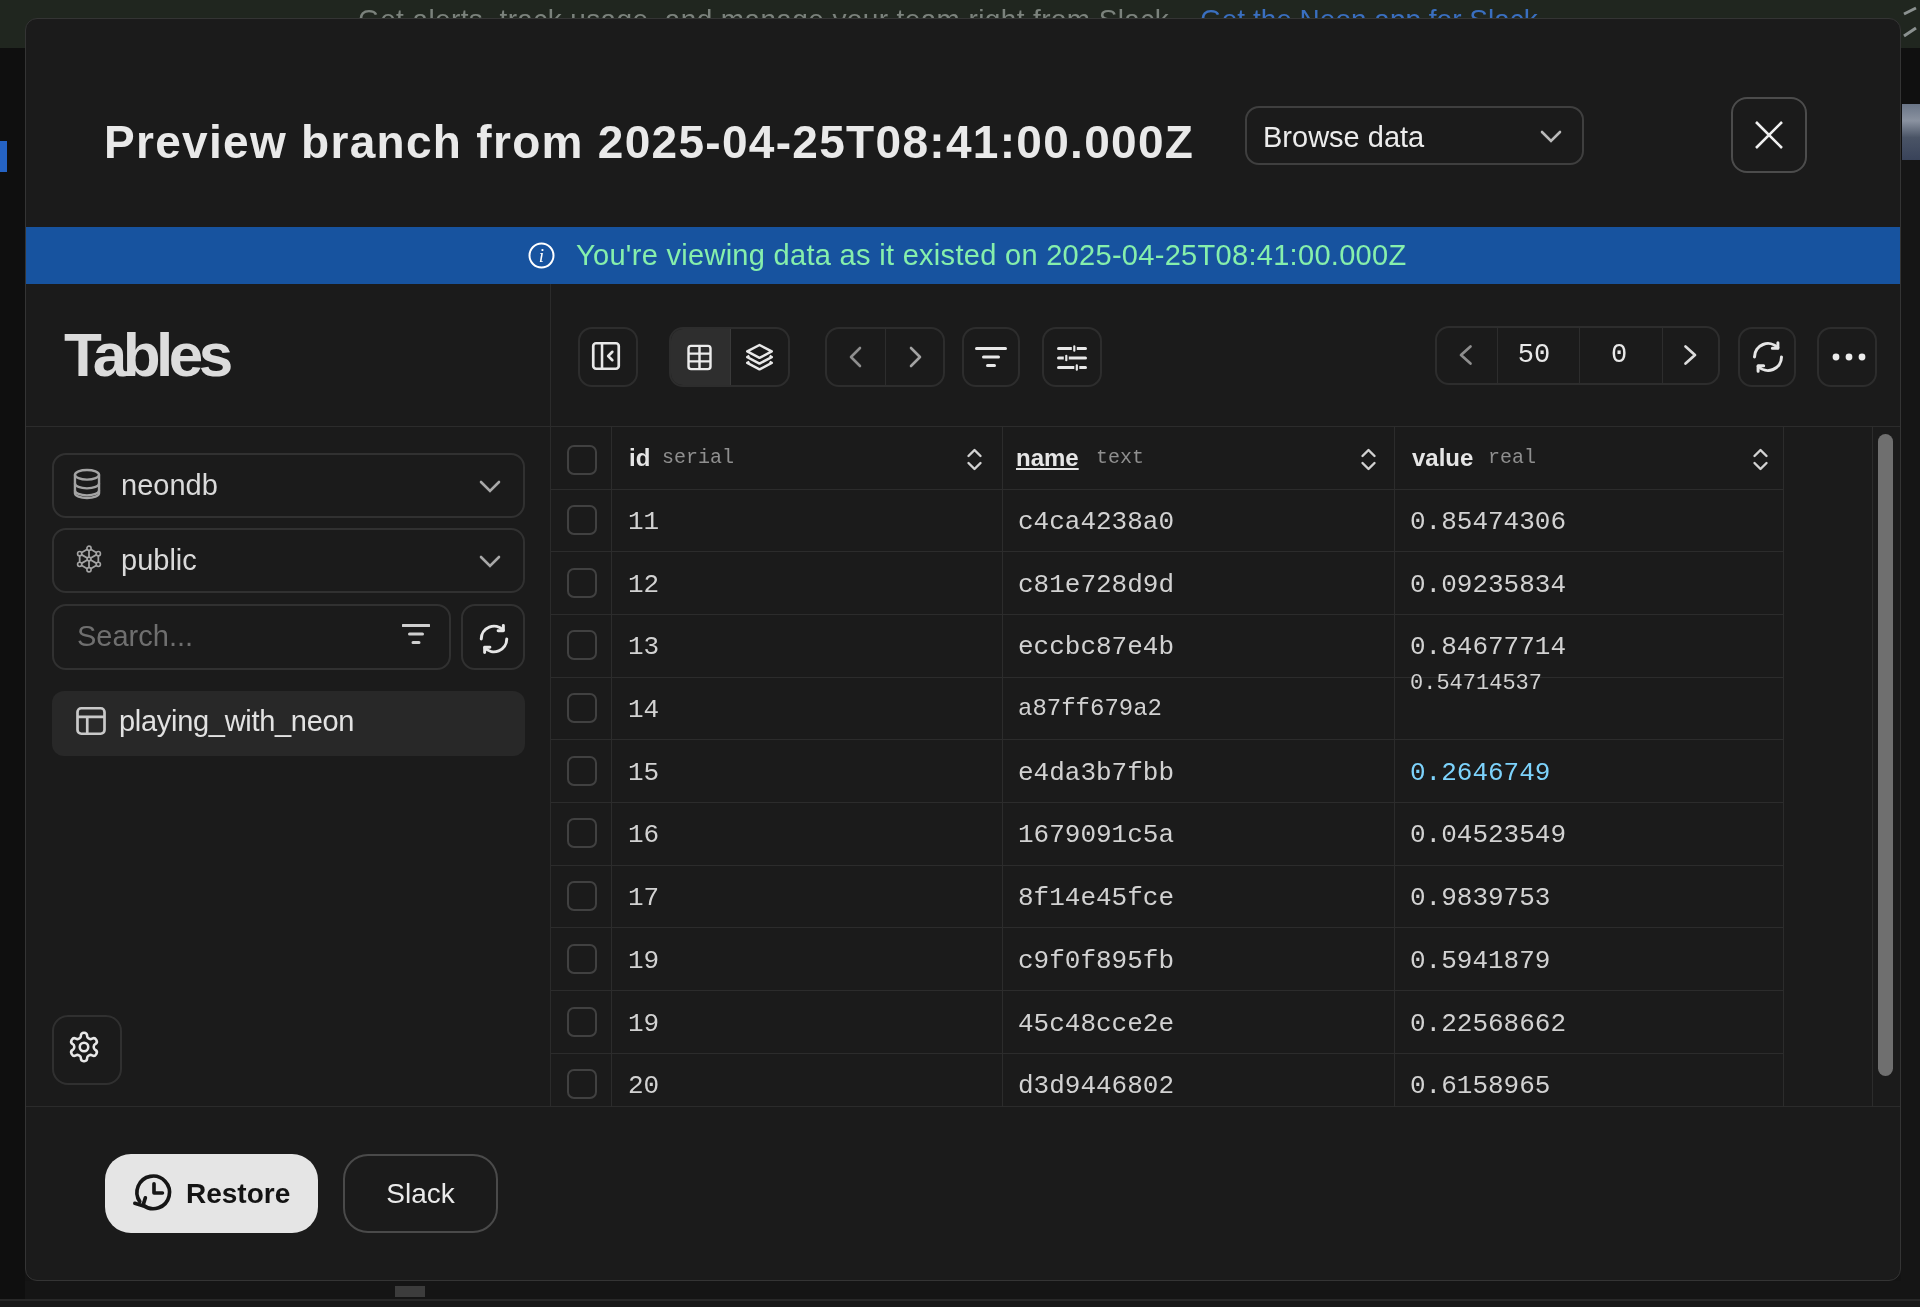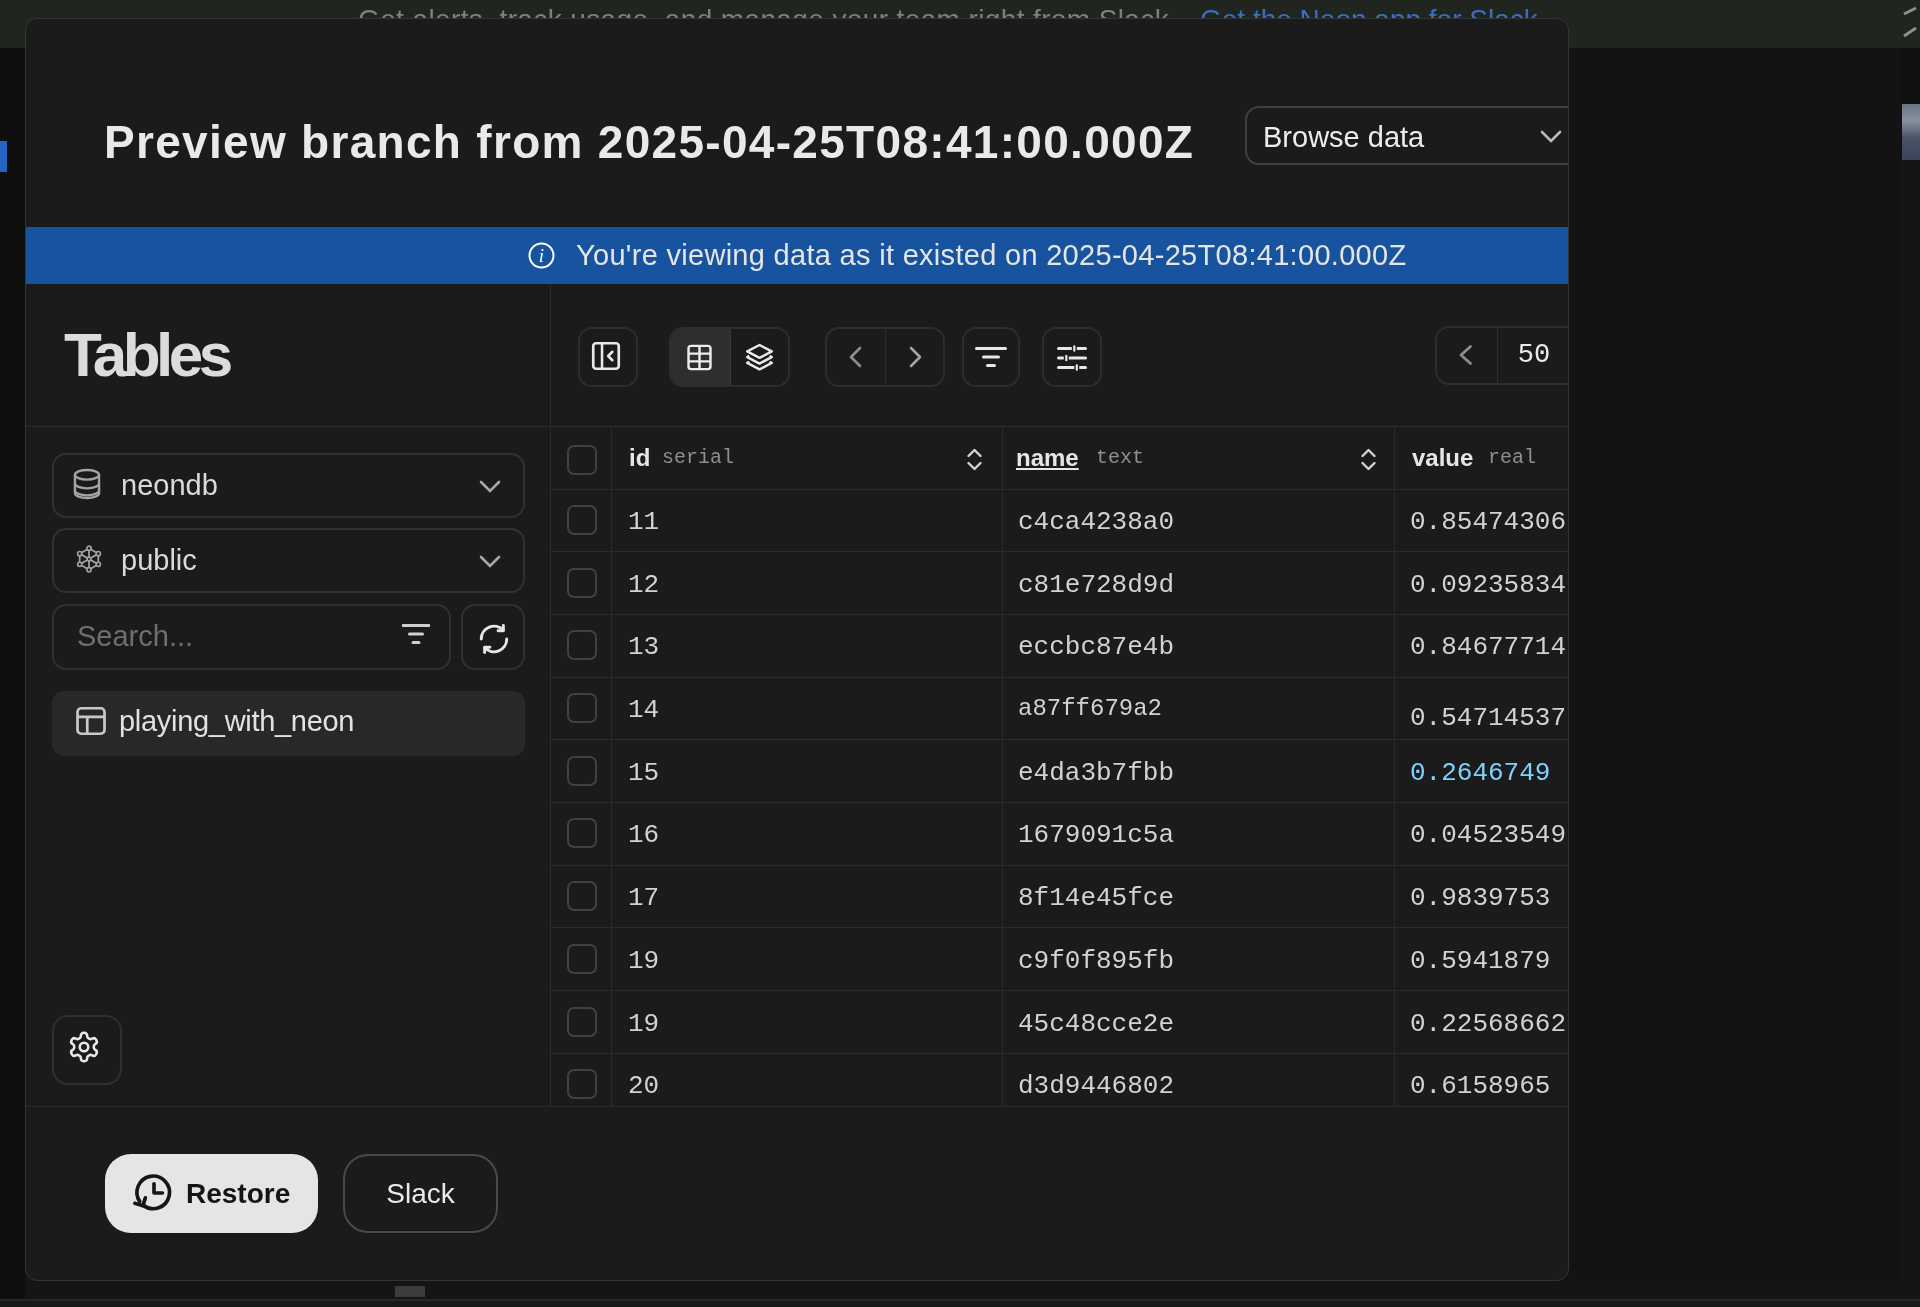--- a/index.html
+++ b/index.html
@@ -27,41 +27,41 @@
 
 <svg class="abs" style="left:1902px;top:6px;" width="18" height="34" viewBox="0 0 18 34">
   <path d="M2 8 L14 2 M2 30 L14 22" stroke="#8b9190" stroke-width="3" fill="none"></path>
 </svg>
 
 <div class="abs" style="left:25px;top:1281px;width:1876px;height:26px;background:#151515;"></div>
 <div class="abs" style="left:0;top:1299px;width:1920px;height:2px;background:#282828;"></div>
 <div class="abs" style="left:395px;top:1286px;width:30px;height:11px;background:#3c3c3c;"></div>
 <div class="abs" style="left:0;top:1301px;width:1920px;height:6px;background:#191919;"></div>
 
-<div class="abs" id="modal" style="left:25px;top:18px;width:1544px;height:1263px;background:#1b1b1b;border:1px solid #343434;border-radius:12px;overflow:hidden;">
+<div class="abs" id="modal" style="left:25px;top:18px;width:1876px;height:1263px;background:#1b1b1b;border:1px solid #343434;border-radius:12px;overflow:hidden;">
 
   <div class="abs" style="left:78px;top:96px;font-size:46px;font-weight:bold;color:#e9e9e9;letter-spacing:1.3px;" id="title">Preview branch from 2025-04-25T08:41:00.000Z</div>
   <div class="abs" style="left:1219px;top:87px;width:339px;height:59px;border:2px solid #3f3f3f;border-radius:14px;">
     <span class="abs" style="left:16px;top:13px;font-size:29px;color:#ececec;">Browse data</span>
     <svg class="abs" style="left:293px;top:22px;" width="22" height="14" viewBox="0 0 22 14">
       <path d="M2 2 L11 11 L20 2" stroke="#b9b9b9" stroke-width="2.6" fill="none" stroke-linecap="round"></path>
     </svg>
   </div>
   <div class="abs" style="left:1705px;top:78px;width:76px;height:76px;border:2px solid #4c4c4c;border-radius:16px;">
     <svg class="abs" style="left:21px;top:21px;" width="30" height="30" viewBox="0 0 30 30">
       <path d="M2 2 L28 28 M28 2 L2 28" stroke="#efefef" stroke-width="2.6" fill="none"></path>
     </svg>
   </div>
 
   <div class="abs" style="left:0;top:208px;width:1876px;height:57px;background:#17539f;">
     <svg class="abs" style="left:502px;top:15px;" width="27" height="27" viewBox="0 0 27 27">
       <circle cx="13.5" cy="13.5" r="12" stroke="#fff" stroke-width="2" fill="none"></circle>
       <text x="13.5" y="20" text-anchor="middle" font-family="Liberation Serif, serif" font-style="italic" font-size="19" fill="#fff">i</text>
     </svg>
-    <span class="abs" style="left:550px;top:0;line-height:57px;font-size:29px;letter-spacing:0.3px;color:#e5e5e5;">You're viewing data as it existed on 2025-04-25T08:41:00.000Z</span>
+    <span class="abs" style="left:550px;top:0;line-height:57px;font-size:29px;letter-spacing:0.3px;color:#86efac;">You're viewing data as it existed on 2025-04-25T08:41:00.000Z</span>
   </div>
 
   <div class="abs" style="left:0;top:407px;width:1876px;height:1px;background:#2c2c2c;"></div>
   <div class="abs" style="left:524px;top:265px;width:1px;height:823px;background:#2b2b2b;"></div>
   <div class="abs" style="left:0;top:1087px;width:1876px;height:1px;background:#2b2b2b;"></div>
 
   <div class="abs" style="left:38px;top:300px;font-size:62px;font-weight:bold;color:#dcdcdc;letter-spacing:-4.5px;" id="tables">Tables</div>
 
   <div class="abs" style="left:26px;top:434px;width:473px;height:65px;border:2px solid #313131;border-radius:14px;">
     <svg class="abs" style="left:16px;top:12px;" width="34" height="34" viewBox="0 0 24 24">
@@ -242,21 +242,21 @@
       <span class="abs mono" style="left:602px;top:550.5px;font-size:26px;color:#d2d2d2;">12</span>
       <span class="abs mono" style="left:992px;top:550.5px;font-size:26px;color:#d2d2d2;">c81e728d9d</span>
       <span class="abs mono" style="left:1384px;top:550.5px;font-size:26px;color:#d2d2d2;">0.09235834</span>
       <div class="abs" style="left:541px;top:611.3px;width:30px;height:30px;border:2px solid #414141;border-radius:7px;"></div>
       <span class="abs mono" style="left:602px;top:613.3px;font-size:26px;color:#d2d2d2;">13</span>
       <span class="abs mono" style="left:992px;top:613.3px;font-size:26px;color:#d2d2d2;">eccbc87e4b</span>
       <span class="abs mono" style="left:1384px;top:613.3px;font-size:26px;color:#d2d2d2;">0.84677714</span>
       <div class="abs" style="left:541px;top:674.0px;width:30px;height:30px;border:2px solid #414141;border-radius:7px;"></div>
       <span class="abs mono" style="left:602px;top:676.0px;font-size:26px;color:#d2d2d2;">14</span>
       <span class="abs mono" style="left:992px;top:676.0px;font-size:24px;color:#d2d2d2;">a87ff679a2</span>
-      <span class="abs mono" style="left:1384px;top:684px;font-size:26px;color:#d2d2d2;">0.54714537</span>
+      <span class="abs mono" style="left:1384px;top:652px;font-size:22px;color:#d2d2d2;">0.54714537</span>
       <div class="abs" style="left:541px;top:736.7px;width:30px;height:30px;border:2px solid #414141;border-radius:7px;"></div>
       <span class="abs mono" style="left:602px;top:738.7px;font-size:26px;color:#d2d2d2;">15</span>
       <span class="abs mono" style="left:992px;top:738.7px;font-size:26px;color:#d2d2d2;">e4da3b7fbb</span>
       <span class="abs mono" style="left:1384px;top:738.7px;font-size:26px;color:#7dd3fc;">0.2646749</span>
       <div class="abs" style="left:541px;top:799.4px;width:30px;height:30px;border:2px solid #414141;border-radius:7px;"></div>
       <span class="abs mono" style="left:602px;top:801.4px;font-size:26px;color:#d2d2d2;">16</span>
       <span class="abs mono" style="left:992px;top:801.4px;font-size:26px;color:#d2d2d2;">1679091c5a</span>
       <span class="abs mono" style="left:1384px;top:801.4px;font-size:26px;color:#d2d2d2;">0.04523549</span>
       <div class="abs" style="left:541px;top:862.0px;width:30px;height:30px;border:2px solid #414141;border-radius:7px;"></div>
       <span class="abs mono" style="left:602px;top:864.0px;font-size:26px;color:#d2d2d2;">17</span>

